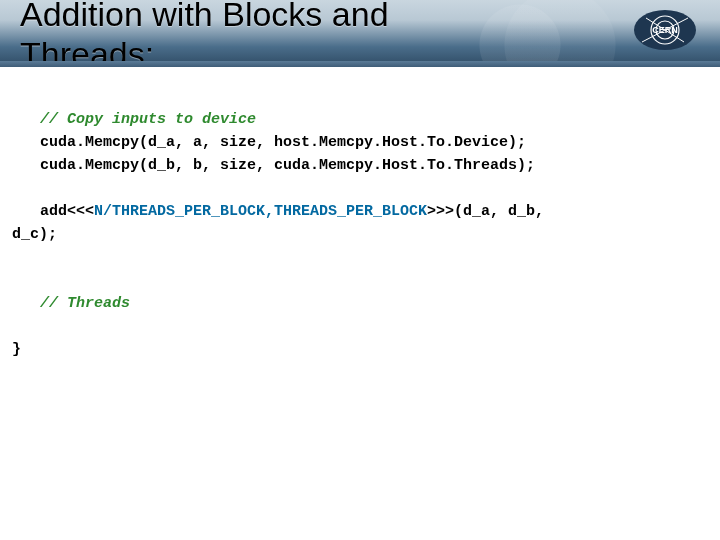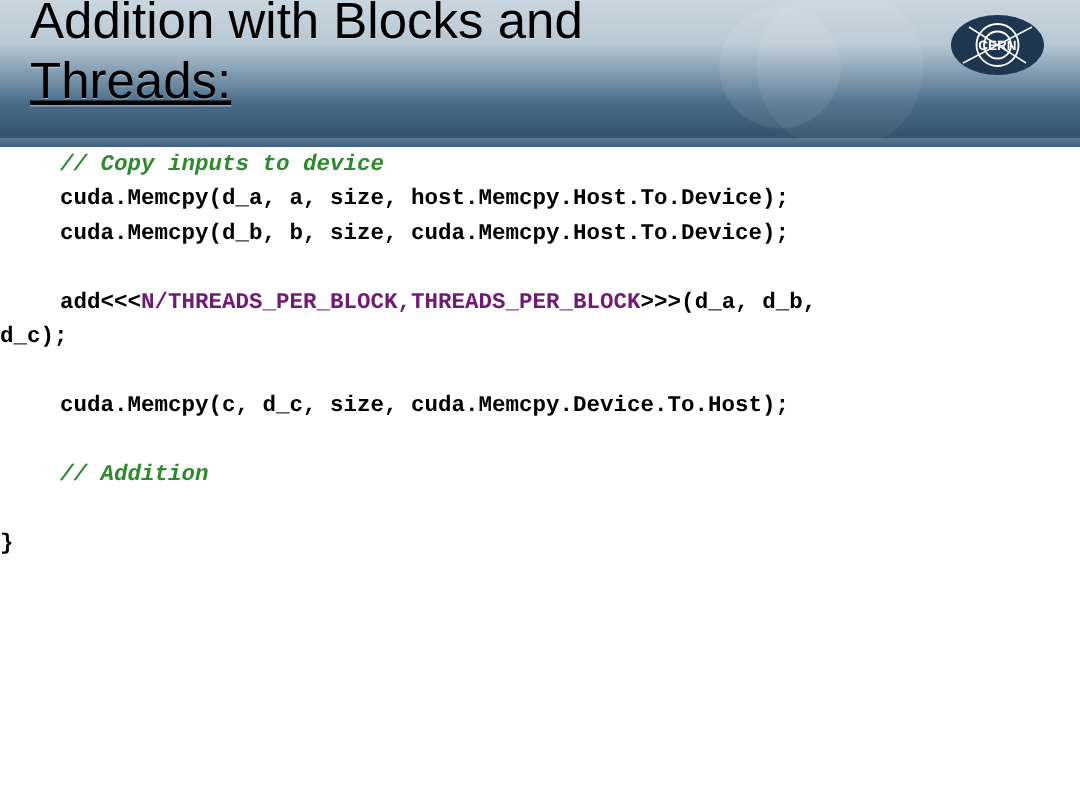--- a/index.html
+++ b/index.html
@@ -8,21 +8,21 @@
     width: 720px;
     height: 540px;
     background: #fff;
     font-family: Arial, Helvetica, sans-serif;
     overflow: hidden;
     position: relative;
   }
   .header {
     position: relative;
     width: 720px;
-    height: 98px;
+    height: 67px;
     background: linear-gradient(to bottom, #c9d6df 0%, #b8c8d4 30%, #4a6d8a 70%, #2e4a63 100%);
     overflow: hidden;
   }
   .header::before {
     content: "";
     position: absolute;
     left: 0; top: 0; right: 0; bottom: 0;
     background:
       radial-gradient(circle at 520px 45px, rgba(255,255,255,0.08) 40px, transparent 41px),
       radial-gradient(circle at 560px 45px, rgba(255,255,255,0.06) 55px, transparent 56px);
@@ -54,39 +54,39 @@
   .logo {
     position: absolute;
     right: 22px;
     top: 8px;
     width: 66px;
     height: 44px;
   }
   .content {
     position: absolute;
     left: 0;
-    top: 98px;
+    top: 108px;
     width: 720px;
     padding: 0;
     font-family: "Courier New", Courier, monospace;
     font-size: 15px;
     line-height: 23px;
     font-weight: bold;
     color: #000;
   }
   .content .indent {
     padding-left: 40px;
     white-space: pre;
   }
   .content .noindent {
-    padding-left: 0px;
+    padding-left: 12px;
     white-space: pre;
   }
   .cmt { color: #2f8a2f; font-style: italic; }
-  .hl  { color: #701a75; }
+  .hl  { color: #0369a1; }
   .blank { height: 23px; }
 </style>
 </head>
 <body>
 
 <div class="header">
   <div class="title">
     <span>Addition with Blocks and</span><br>
     <span class="title-underline">Threads:</span>
   </div>
@@ -98,23 +98,22 @@
       <line x1="10" y1="34" x2="56" y2="10" stroke="#fff" stroke-width="1"></line>
       <line x1="14" y1="10" x2="52" y2="34" stroke="#fff" stroke-width="1"></line>
       <text x="33" y="25" text-anchor="middle" fill="#fff" font-family="Arial" font-size="9" font-weight="bold">CERN</text>
     </svg>
   </div>
 </div>
 
 <div class="content">
   <div class="indent"><span class="cmt">// Copy inputs to device</span></div>
   <div class="indent">cuda.Memcpy(d_a, a, size, host.Memcpy.Host.To.Device);</div>
-  <div class="indent">cuda.Memcpy(d_b, b, size, cuda.Memcpy.Host.To.Device);</div>
+  <div class="indent">cuda.Memcpy(d_b, b, size, cuda.Memcpy.Host.To.Threads);</div>
   <div class="blank"></div>
   <div class="indent"><span>add&lt;&lt;&lt;</span><span class="hl">N/THREADS_PER_BLOCK,THREADS_PER_BLOCK</span><span>&gt;&gt;&gt;(d_a, d_b,</span></div>
   <div class="noindent">d_c);</div>
   <div class="blank"></div>
-  <div class="indent">cuda.Memcpy(c, d_c, size, cuda.Memcpy.Device.To.Host);</div>
   <div class="blank"></div>
-  <div class="indent"><span class="cmt">// Addition</span></div>
+  <div class="indent"><span class="cmt">// Threads</span></div>
   <div class="blank"></div>
   <div class="noindent">}</div>
 </div>
 
 </body></html>

